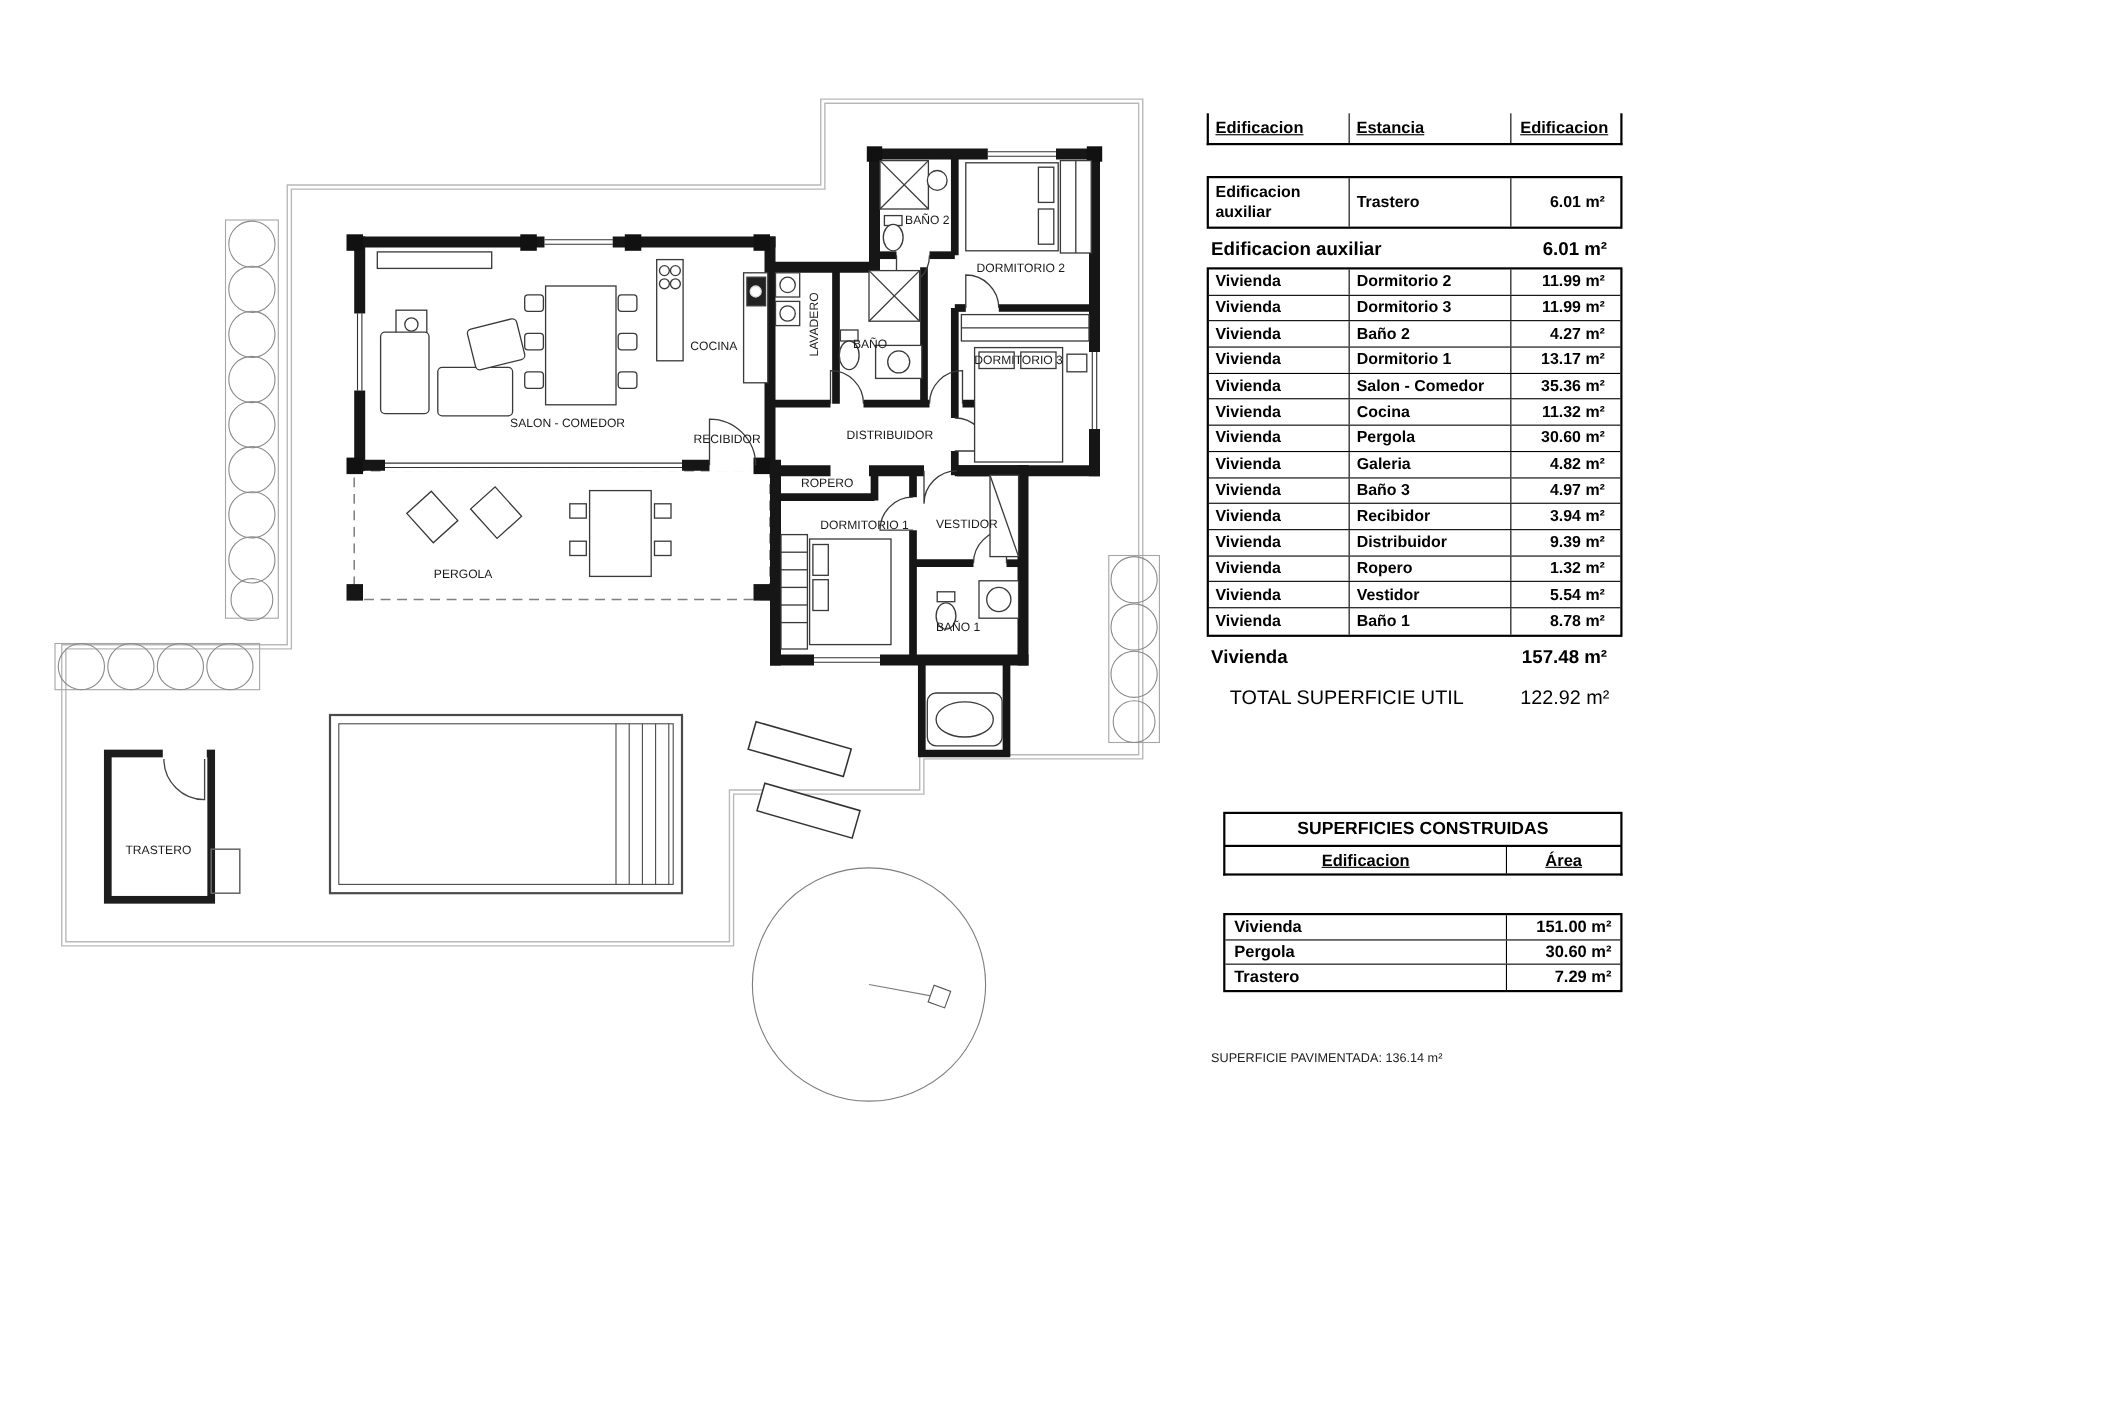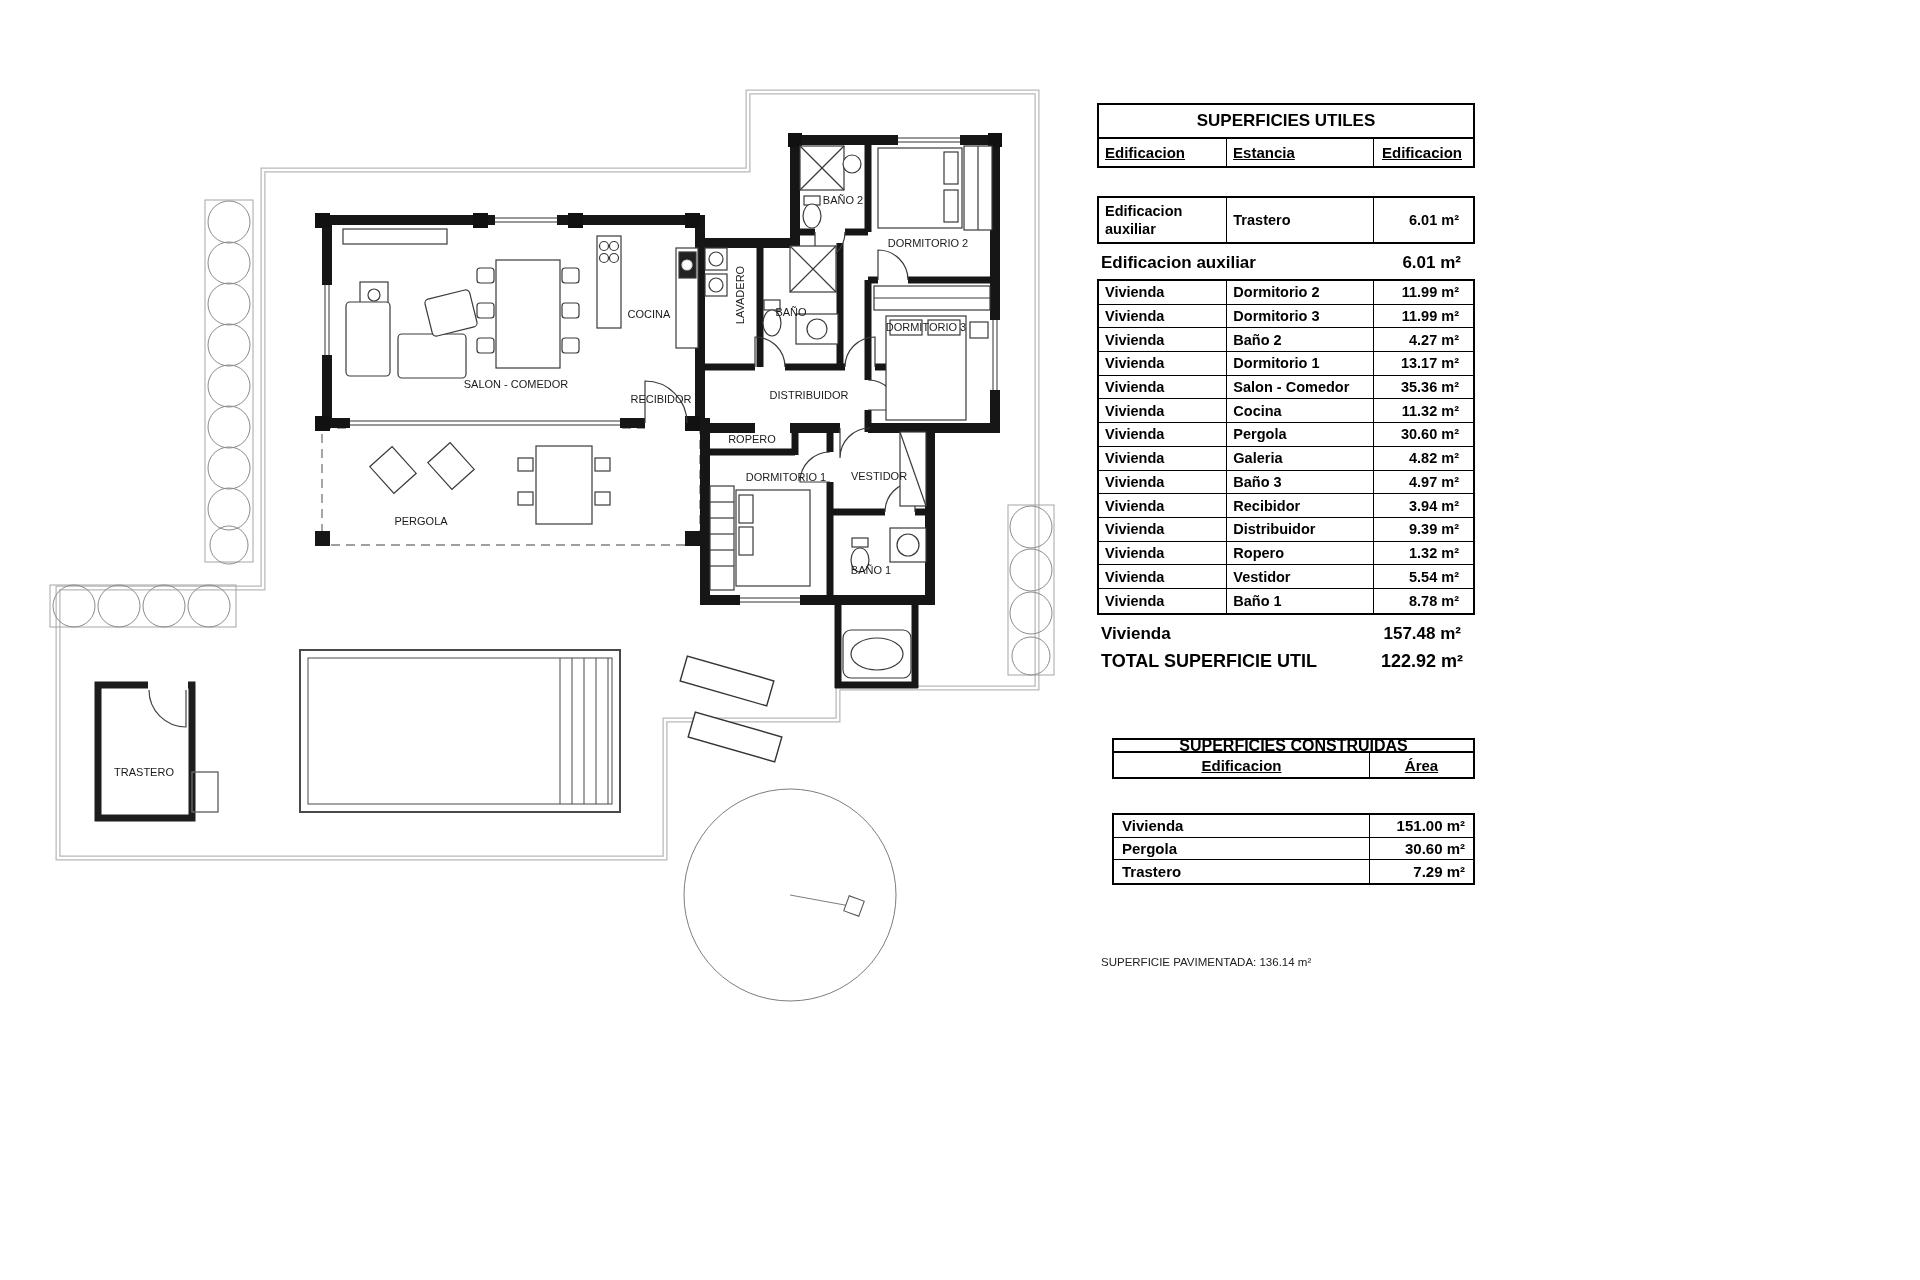--- a/index.html
+++ b/index.html
@@ -11,21 +11,21 @@
   svg text { font-family: "Liberation Sans", sans-serif; font-size: 11px; fill: #1a1a1a; }
 
   
   .tbl { position: absolute; }
   .su  { left: 1097px; top: 103px; width: 378px; }
   .sc  { left: 1112px; top: 738px; width: 363px; }
 
   .title-box { border: 2px solid #000; display: flex; align-items: center; justify-content: center;
                font-weight: bold; }
   .su .title-box { height: 36px; font-size: 17px; }
-  .sc .title-box { height: 15px; font-size: 16px; }
+  .sc .title-box { height: 32px; font-size: 16px; }
 
   .hdr { display: flex; border: 2px solid #000; border-top: none; align-items: center;
          font-weight: bold; font-size: 15px; text-decoration: underline; }
   .su .hdr { height: 29px; }
   .sc .hdr { height: 26px; }
 
   .c1 { width: 128px; padding-left: 6px; }
   .c2 { width: 148px; padding-left: 6px; border-left: 1px solid #000; align-self: stretch; display: flex; align-items: center; }
   .c3 { width: 100px; padding-right: 14px; border-left: 1px solid #000; align-self: stretch;
         display: flex; align-items: center; justify-content: flex-end; }
@@ -37,22 +37,22 @@
 
   .box { border: 2px solid #000; }
   .row { display: flex; align-items: center; font-weight: bold; font-size: 14.5px;
          border-bottom: 1px solid #000; min-height: 23.7px; }
   .row:last-child { border-bottom: none; }
   .aux-box .row { min-height: 44px; }
   .aux-box .c1 { line-height: 1.25; padding-top: 2px; padding-bottom: 2px; }
 
   .subtotal { display: flex; justify-content: space-between; align-items: center;
               font-weight: bold; font-size: 17px; height: 28px; padding: 0 14px 0 4px; margin-top: 5px; }
-  .total-line { display: flex; justify-content: space-between; align-items: flex-start;
-                font-weight: bold; font-size: 18px; height: 30px; padding: 0 12px 0 4px; margin-top: 3px; }
+  .total-line { display: flex; justify-content: space-between; align-items: flex-end;
+                font-weight: normal; font-size: 18px; height: 30px; padding: 0 12px 0 4px; margin-top: 3px; margin-left: 17px; }
 
   .sc .n1 { flex: 1; padding-left: 8px; display: flex; align-items: center; }
   .sc .n2 { width: 104px; border-left: 1px solid #000; align-self: stretch; display: flex;
             align-items: center; justify-content: flex-end; padding-right: 8px; }
   .sc .hdr .n1 { justify-content: center; padding-left: 0; }
   .sc .hdr .n2 { justify-content: center; padding-right: 0; }
   .sc .row { min-height: 22.6px; font-size: 15px; }
 
   .footer-note { position: absolute; left: 1101px; top: 956px; font-size: 11.5px; color: #222; }
 </style>
@@ -352,21 +352,20 @@
     <text x="752" y="443">ROPERO</text>
     <text x="786" y="481">DORMITORIO 1</text>
     <text x="879" y="480">VESTIDOR</text>
     <text x="871" y="574">BAÑO 1</text>
     <text x="421" y="525">PERGOLA</text>
     <text x="144" y="776">TRASTERO</text>
   </g>
 </svg>
 
 <div class="tbl su">
-  <div class="title-box">SUPERFICIES UTILES</div>
 
   <div class="hdr">
     <div class="c1">Edificacion</div>
     <div class="c2">Estancia</div>
     <div class="c3">Edificacion</div>
   </div>
 
   <div class="gap-a"></div>
 
   <div class="box aux-box">

